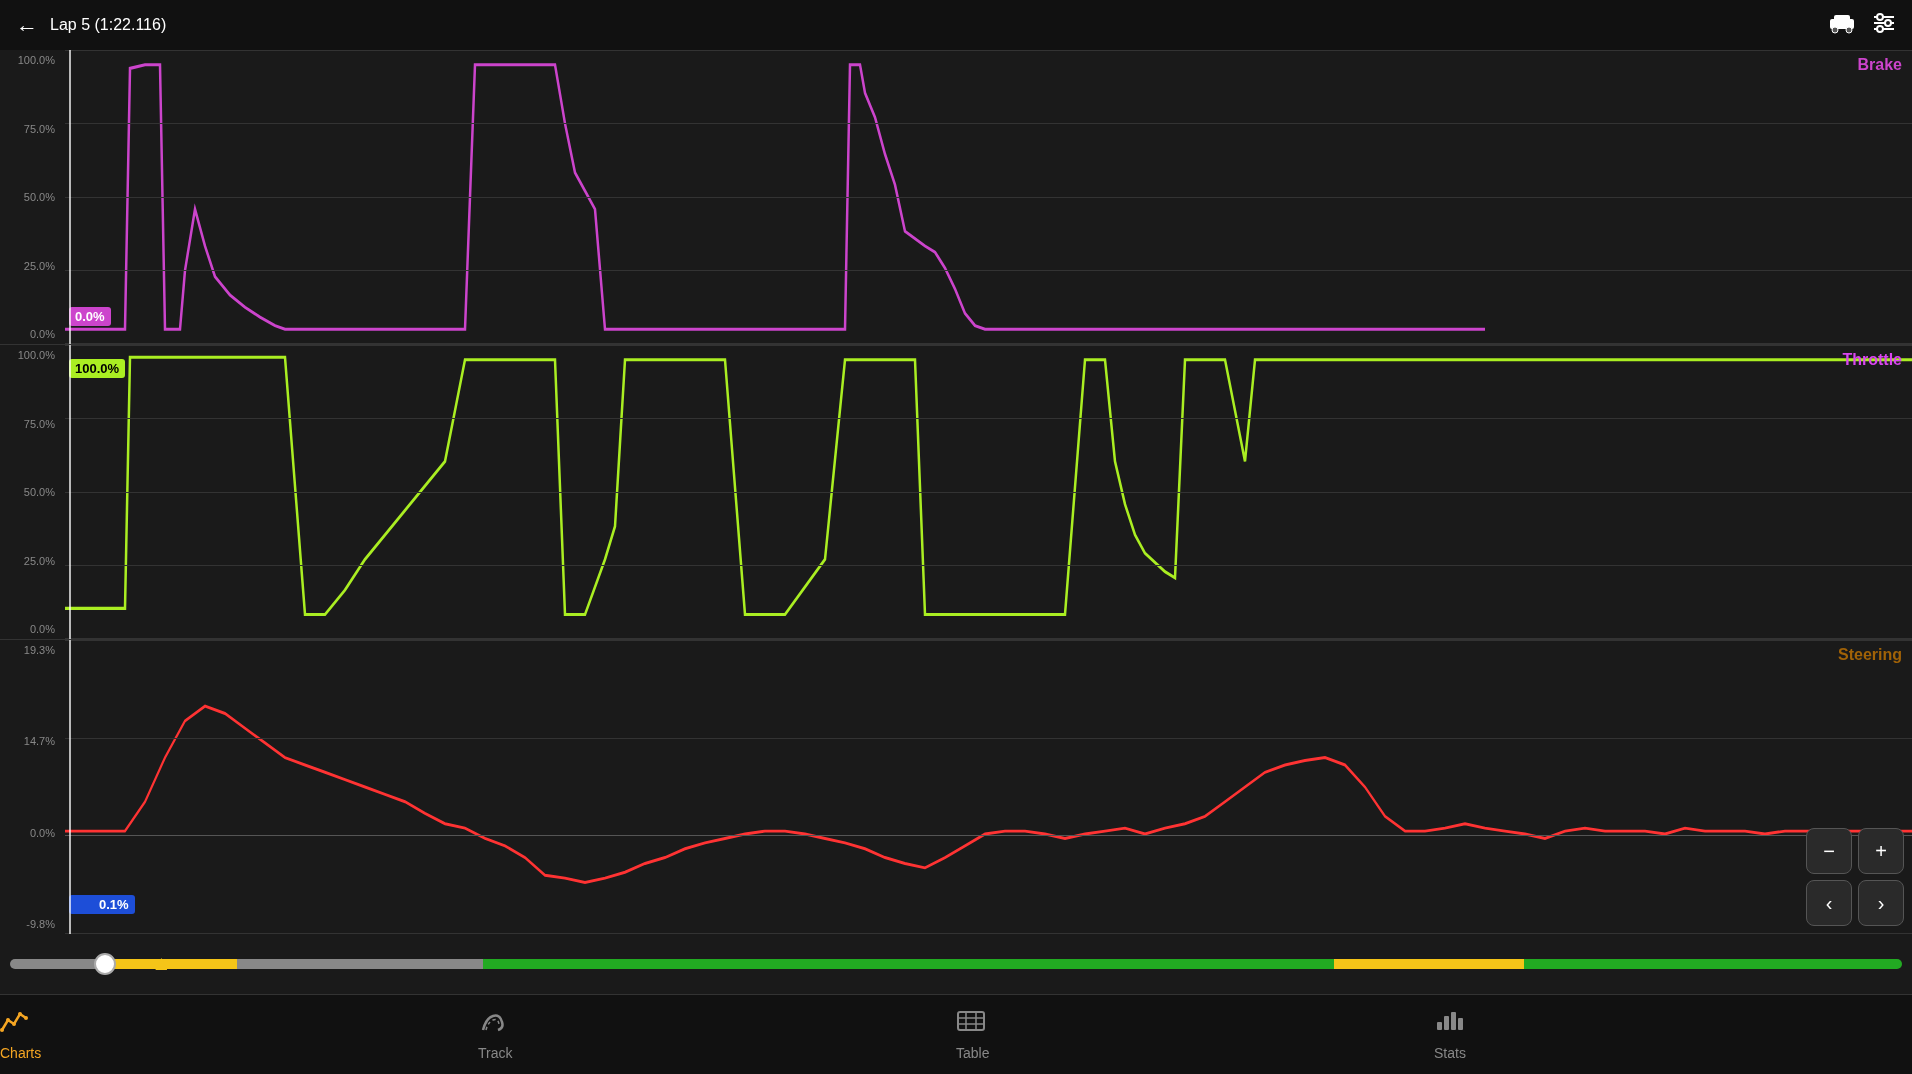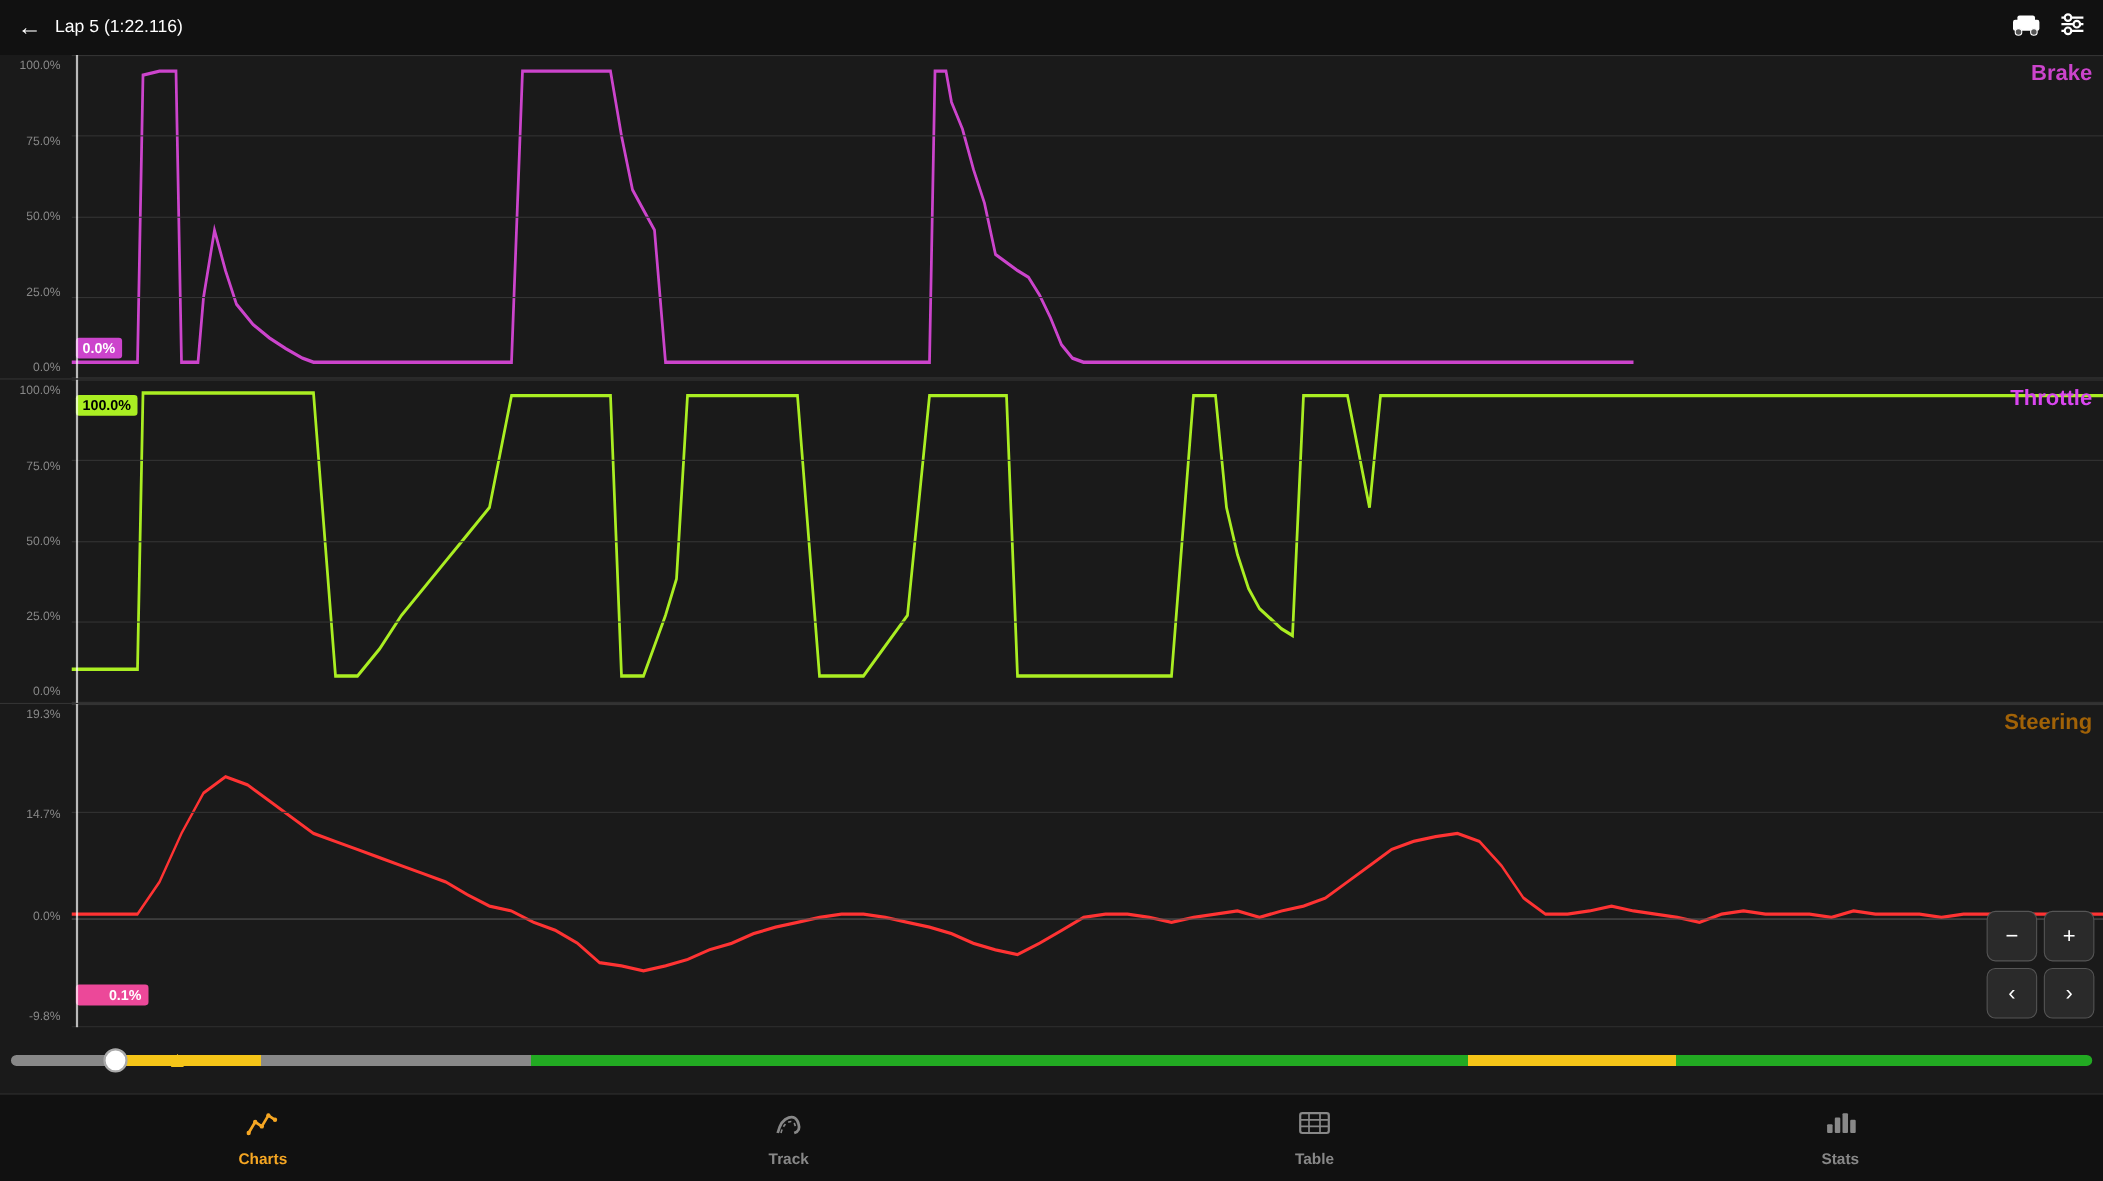--- a/index.html
+++ b/index.html
@@ -59,21 +59,21 @@
     .chart-panel {
       flex: 1;
       position: relative;
       border-bottom: 1px solid #333;
     }
 
     .chart-label {
       position: absolute;
       top: 6px;
       right: 10px;
-      font-size: 20px;
+      font-size: 16px;
       font-weight: 600;
       z-index: 5;
     }
     .chart-label.brake { color: #cc44cc; }
     .chart-label.throttle { color: #d946ef; }
     .chart-label.steering { color: #a16207; }
 
     .y-axis {
       position: absolute;
       left: 0;
@@ -127,21 +127,21 @@
       background: #cc44cc;
       color: #fff;
       bottom: 18px;
     }
     .value-badge.throttle-badge {
       background: #aaee22;
       color: #000;
       top: 14px;
     }
     .value-badge.steering-badge {
-      background: #ec4899;
+      background: #1d4ed8;
       color: #fff;
       bottom: 20px;
       padding-left: 30px;
     }
 
     
     .cursor-line {
       position: absolute;
       left: 4px;
       top: 0;
@@ -246,25 +246,23 @@
       height: 80px;
       background: #111;
       display: flex;
       align-items: center;
       justify-content: space-around;
       border-top: 1px solid #333;
     }
     .nav-item {
       display: flex;
       flex-direction: column;
-      align-items: center;
       gap: 4px;
       cursor: pointer;
       flex: 1;
-      font-weight: bold;
     }
     .nav-icon {
       font-size: 26px;
     }
     .nav-label {
       font-size: 14px;
     }
     .nav-item.active .nav-label { color: #f5a623; }
     .nav-item.active .nav-icon { color: #f5a623; }
     .nav-item:not(.active) .nav-label { color: #888; }

